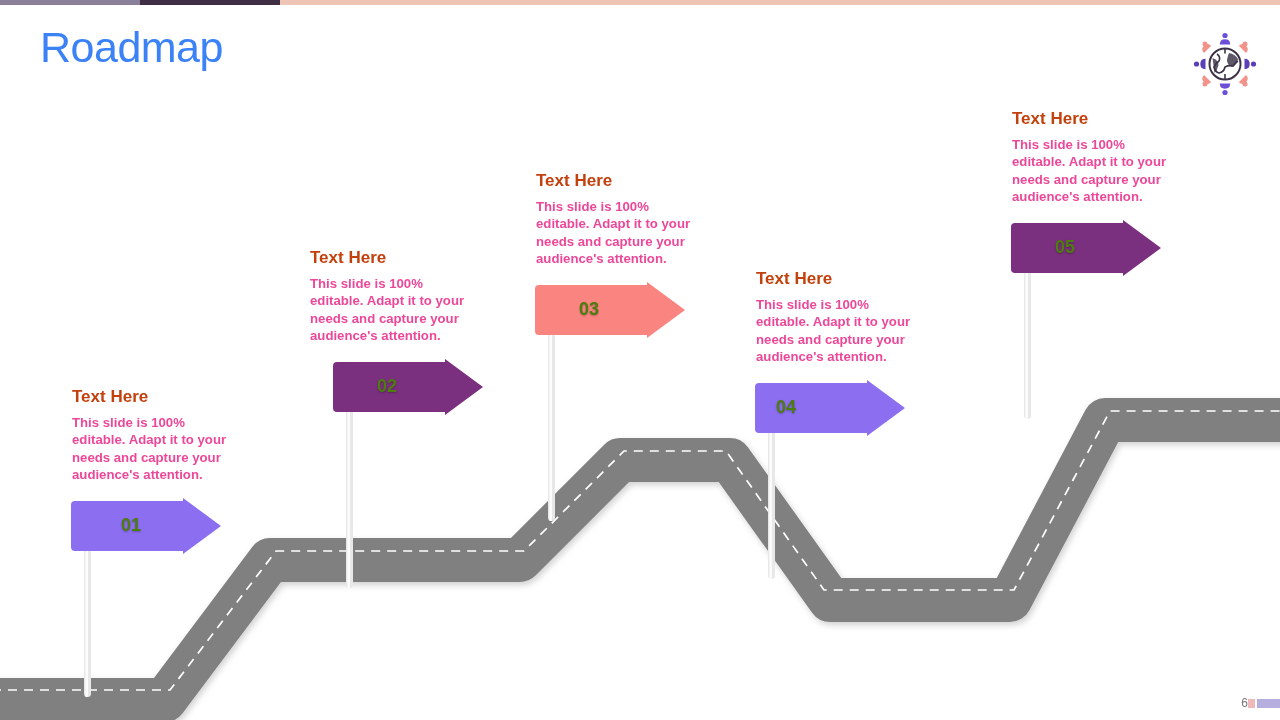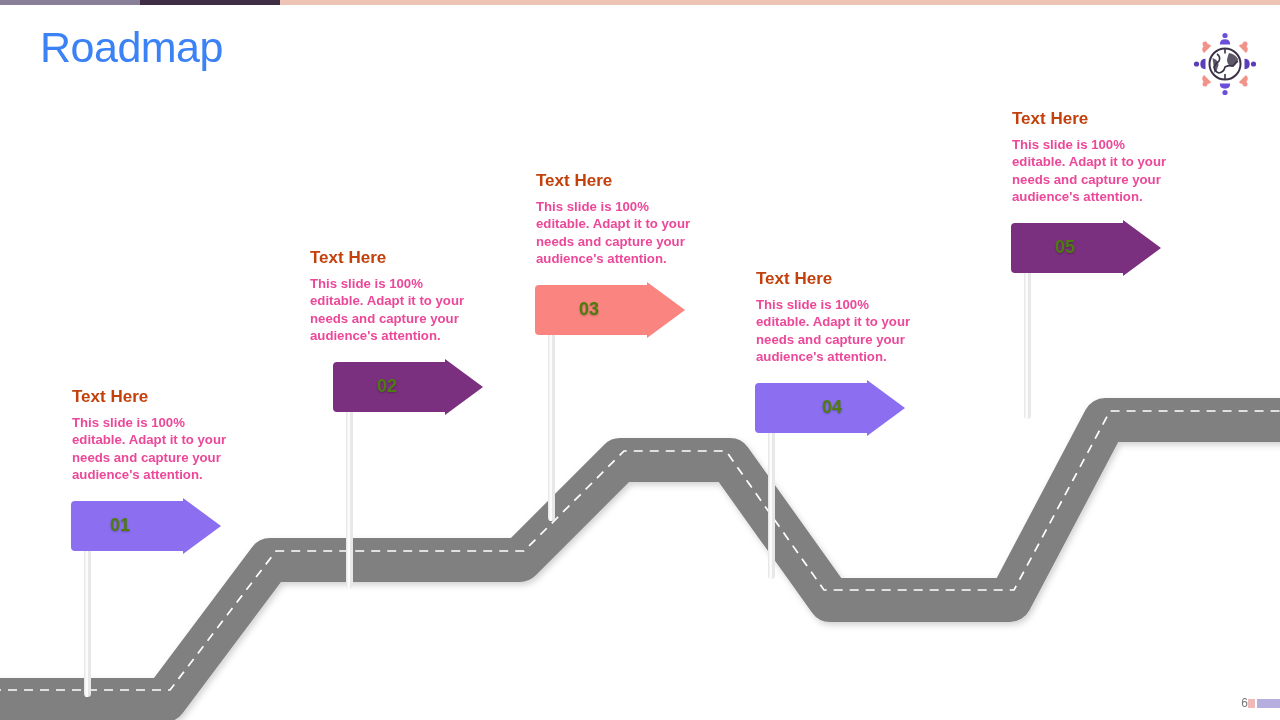--- a/index.html
+++ b/index.html
@@ -152,21 +152,21 @@
     <div class="flag" style="width:145px;height:60px;">
       <svg width="180" height="200" viewBox="0 0 180 200" style="position:absolute;left:-5px;top:0;">
 
         <rect x="17" y="40" width="7" height="160" rx="3.5" fill="#e8e8e8"></rect>
         <rect x="18.5" y="40" width="2.4" height="160" fill="#fdfdfd"></rect>
 
         <path d="M7 37 q16 0 16 13 q-16 3 -16 -13 z" fill="#2f1fb0"></path>
 
         <path d="M8 4 h108 l0 -3 l38 28 l-38 28 l0 -3 h-108 q-4 0 -4 -4 v-42 q0 -4 4 -4 z" fill="#8c6ef0"></path>
       </svg>
-      <div class="flag-num" style="padding-left:38px;height:57px;">01</div>
+      <div class="flag-num" style="padding-left:38px;height:57px;margin-left:11px;">01</div>
     </div>
   </div>
 
   <div class="milestone" style="left:310px;top:249px;">
     <div class="ms-title">Text Here</div>
     <p class="ms-body">This slide is 100% editable. Adapt it to your needs and capture your audience's attention.</p>
     <div class="flag" style="width:145px;height:60px;margin-left:24px;">
       <svg width="180" height="230" viewBox="0 0 180 230" style="position:absolute;left:-5px;top:0;">
         <rect x="17" y="40" width="7" height="190" rx="3.5" fill="#e8e8e8"></rect>
         <rect x="18.5" y="40" width="2.4" height="190" fill="#fdfdfd"></rect>
@@ -194,21 +194,21 @@
   <div class="milestone" style="left:756px;top:270px;">
     <div class="ms-title">Text Here</div>
     <p class="ms-body">This slide is 100% editable. Adapt it to your needs and capture your audience's attention.</p>
     <div class="flag" style="width:145px;height:60px;">
       <svg width="180" height="200" viewBox="0 0 180 200" style="position:absolute;left:-5px;top:0;">
         <rect x="17" y="40" width="7" height="160" rx="3.5" fill="#e8e8e8"></rect>
         <rect x="18.5" y="40" width="2.4" height="160" fill="#fdfdfd"></rect>
         <path d="M7 37 q16 0 16 13 q-16 3 -16 -13 z" fill="#2f1fb0"></path>
         <path d="M8 4 h108 l0 -3 l38 28 l-38 28 l0 -3 h-108 q-4 0 -4 -4 v-42 q0 -4 4 -4 z" fill="#8c6ef0"></path>
       </svg>
-      <div class="flag-num" style="padding-left:66px;height:57px;">04</div>
+      <div class="flag-num" style="padding-left:20px;height:57px;">04</div>
     </div>
   </div>
 
   <div class="milestone" style="left:1012px;top:110px;">
     <div class="ms-title">Text Here</div>
     <p class="ms-body">This slide is 100% editable. Adapt it to your needs and capture your audience's attention.</p>
     <div class="flag" style="width:145px;height:60px;">
       <svg width="180" height="200" viewBox="0 0 180 200" style="position:absolute;left:-5px;top:0;">
         <rect x="17" y="40" width="7" height="160" rx="3.5" fill="#e8e8e8"></rect>
         <rect x="18.5" y="40" width="2.4" height="160" fill="#fdfdfd"></rect>

